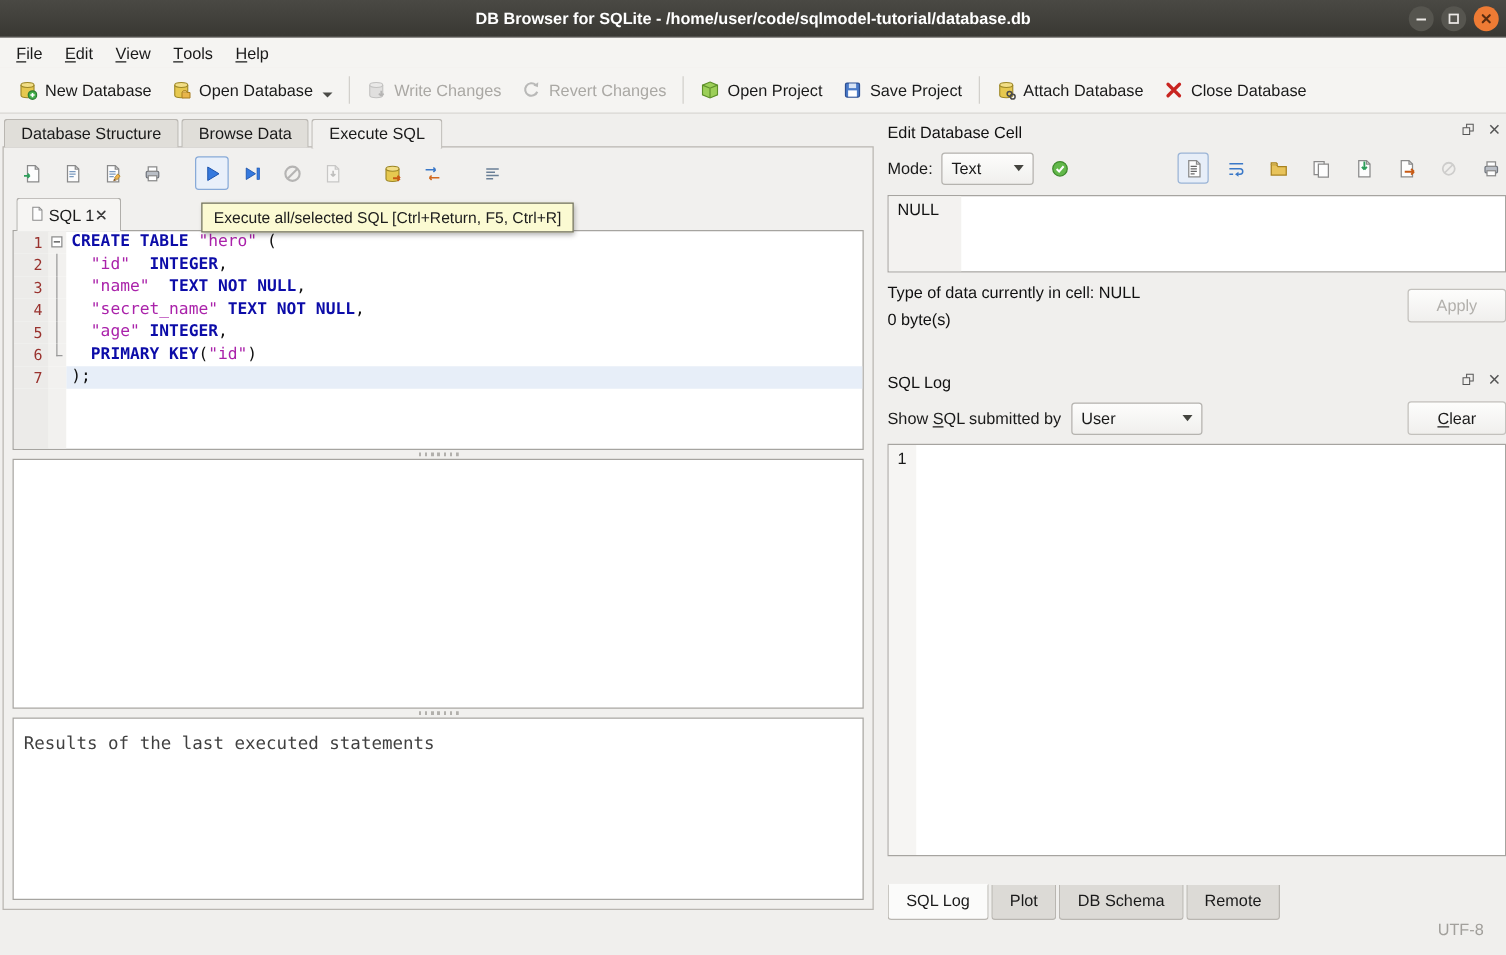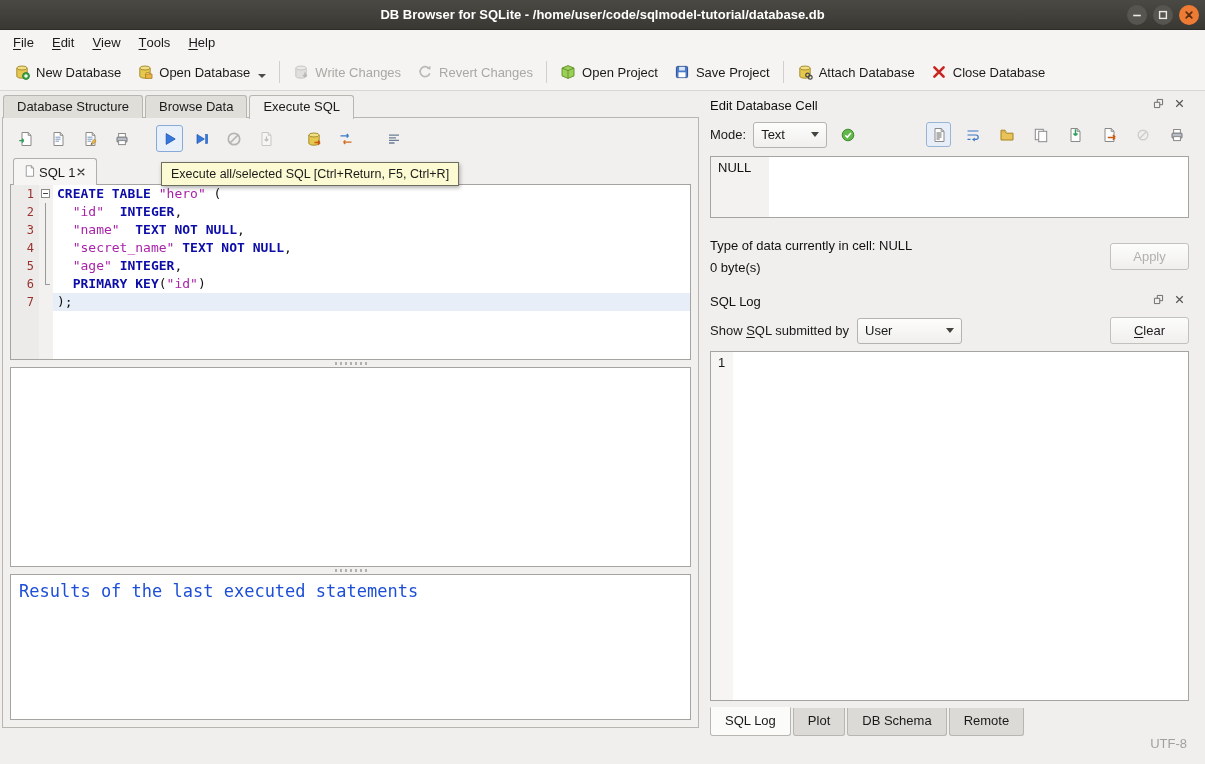--- a/index.html
+++ b/index.html
@@ -26,21 +26,21 @@
   .tb-item.disabled { color:#aaa8a4; }
   .tb-item.disabled .icn svg { filter:grayscale(1) opacity(.45); }
   .tb-sep { width:1px; height:22px; background:#d2d0cc; margin:0 5px; }
   .icn { width:16px; height:16px; display:inline-flex; }
   .icn svg { display:block; }
   .caret { width:0; height:0; border-left:4px solid transparent; border-right:4px solid transparent; border-top:4px solid #4a4a46; margin-left:2px; align-self:flex-end; margin-bottom:2px; }
 
   
   .content { display:flex; height:645px; }
   .left-pane { width:706px; display:flex; flex-direction:column; }
-  .right-pane { flex:1; display:flex; flex-direction:column; padding:2px 16px 0 4px; }
+  .right-pane { flex:1; display:flex; flex-direction:column; padding:2px 0 0 4px;gap:16px; }
 
   
   .main-tabs { display:flex; padding:4px 0 0 3px; height:27px; position:relative; z-index:2; }
   .mtab { padding:3px 13px 4px; background:#e0ded9; border:1px solid #b9b6b1; border-bottom:none; margin-right:2px; border-radius:3px 3px 0 0; }
   .mtab.active { background:#f1f0ee; margin-bottom:-1px; padding-bottom:5px; }
   .tab-frame { flex:1; border:1px solid #b9b6b1; margin:-1px 7px 8px 2px; background:#f1f0ee; padding:4px 7px 7px; display:flex; flex-direction:column; position:relative; }
 
   
   .sql-toolbar { display:flex; align-items:center; gap:5px; padding:3px 2px 6px; }
   .sbtn { width:27px; height:27px; display:flex; align-items:center; justify-content:center; border:1px solid transparent; border-radius:3px; }
@@ -70,41 +70,41 @@
   .tok-pl { color:#111; }
   .fold-box { width:9px; height:9px; border:1px solid #8a8a8a; background:#fff; position:absolute; top:4px; left:2px; }
   .fold-box::after { content:""; position:absolute; left:1px; right:1px; top:3px; border-top:1px solid #444; }
   .fold-mid::after { content:""; position:absolute; left:6px; top:0; bottom:0; border-left:1px solid #9a9a9a; }
   .fold-end::after { content:""; position:absolute; left:6px; top:0; height:9px; width:4px; border-left:1px solid #9a9a9a; border-bottom:1px solid #9a9a9a; }
 
   .splitter { height:7px; display:flex; align-items:center; justify-content:center; }
   .grip { width:32px; height:3px; background:repeating-linear-gradient(90deg,#b2b0ac 0 2px,transparent 2px 5px); }
 
   .grid-pane { flex:1; background:#fff; border:1px solid #a6a4a0; }
-  .results-pane { height:146px; background:#fff; border:1px solid #a6a4a0; font-family:"DejaVu Sans Mono", monospace; font-size:17px; color:#1d4ed8; padding:6px 8px; }
+  .results-pane { height:146px; background:#fff; border:1px solid #a6a4a0; font-family:"DejaVu Sans Mono", monospace; font-size:14px; color:#404040; padding:12px 8px; }
 
   
   .dock-header { display:flex; align-items:center; height:24px; }
   .dock-title { color:#111; }
   .dock-icons { margin-left:auto; display:flex; gap:5px; align-items:center; }
   .dock-icons .icn svg { width:13px; height:13px; }
 
   .mode-row { display:flex; align-items:center; gap:7px; margin:4px 0 8px; }
   .combo { height:26px; border:1px solid #b5b3af; border-radius:3px; background:linear-gradient(#fdfdfc,#f0efed); display:flex; align-items:center; padding:0 7px; gap:10px; min-width:74px; }
   .combo-arrow { width:0; height:0; border-left:4px solid transparent; border-right:4px solid transparent; border-top:5px solid #44443f; margin-left:auto; }
   .tbtn { width:27px; height:27px; display:flex; align-items:center; justify-content:center; border-radius:3px; }
   .cell-icons { margin-left:auto; display:flex; gap:9px; align-items:center; }
   .cbtn { width:25px; height:25px; display:flex; align-items:center; justify-content:center; border:1px solid transparent; border-radius:3px; }
   .cbtn.checked { border-color:#9ab4d6; background:#e7eef8; }
   .cbtn.disabled svg { filter:grayscale(1) opacity(.4); }
 
   .cell-box { height:62px; background:#fff; border:1px solid #a6a4a0; display:flex; }
   .cell-gutter { width:58px; background:#f3f2f0; padding:3px 0 0 7px; color:#111; }
 
-  .info-row { display:flex; align-items:center; margin:20px 0 10px; }
+  .info-row { display:flex; align-items:center; margin:8px 0 10px; }
   .info-texts { display:flex; flex-direction:column; gap:7px; color:#111; }
   .btn { margin-left:auto; min-width:79px; height:27px; border:1px solid #c3c1bd; border-radius:3px; background:linear-gradient(#fdfdfc,#f0efed); font-family:inherit; font-size:13px; color:#1c1c1c; }
   .btn.disabled { color:#b2b0ac; }
   .btn u { text-underline-offset:2px; }
 
   .sql-log-dock { flex:1; display:flex; flex-direction:column; margin-top:4px; min-height:0; }
   .filter-row { display:flex; align-items:center; gap:8px; margin:4px 0 7px; }
   .filter-row label u { text-underline-offset:2px; }
   .combo.user { min-width:105px; }
   .log-box { flex:1; background:#fff; border:1px solid #a6a4a0; display:flex; min-height:0; }

